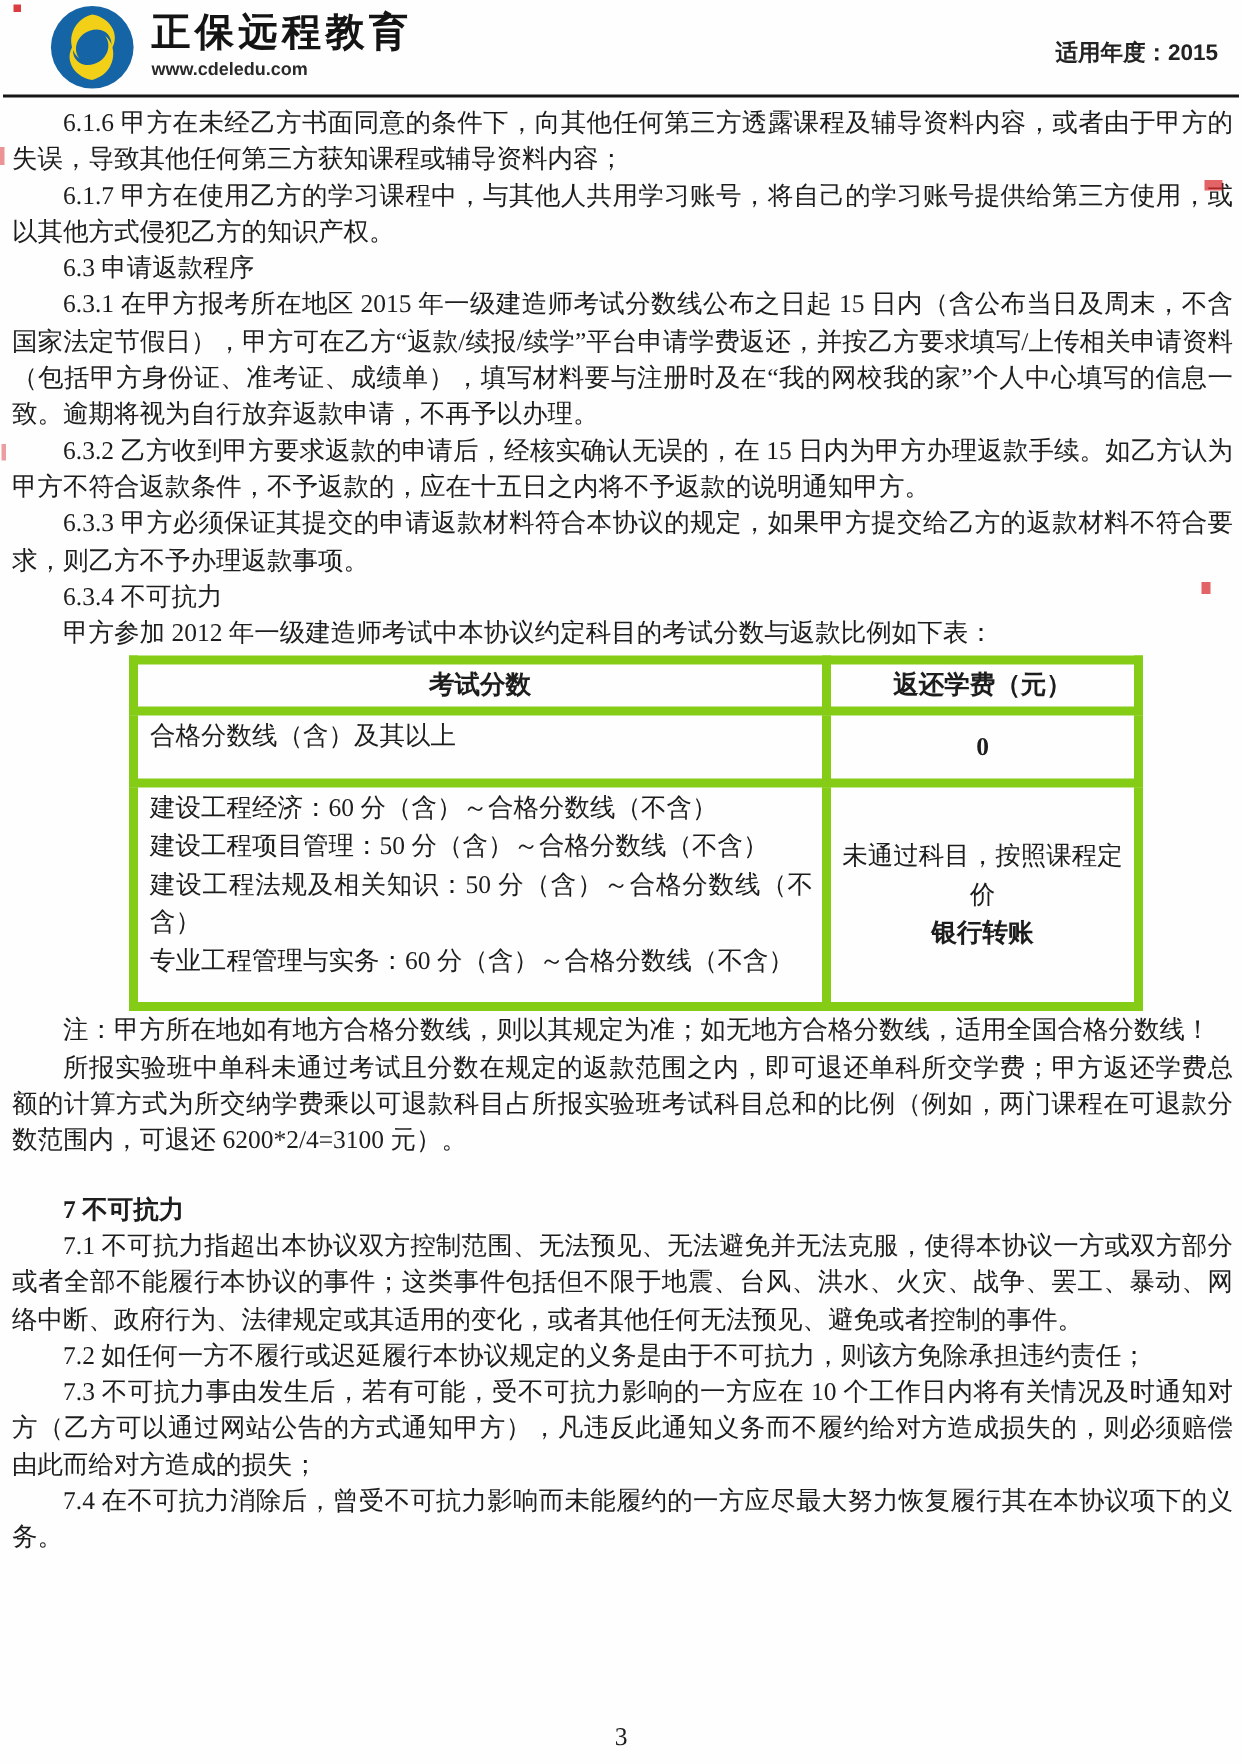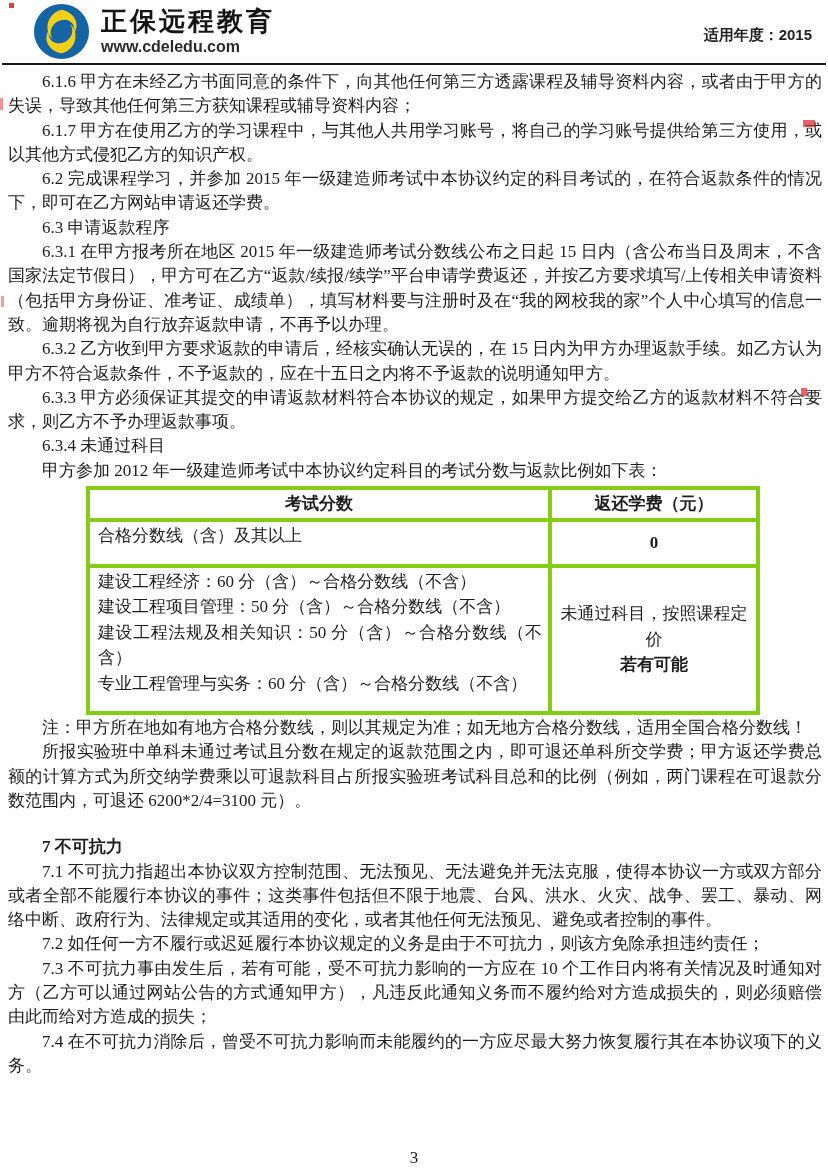--- a/index.html
+++ b/index.html
@@ -9,34 +9,34 @@
     font-family:"Liberation Serif","DejaVu Serif",serif;
   }
   
   .header{position:relative;height:60px;padding-top:3px;}
   .brand{position:absolute;left:33px;top:3px;display:flex;align-items:center;gap:11px;}
   .logo{width:57px;height:57px;display:block;}
   .brand-text{display:flex;flex-direction:column;justify-content:flex-start;}
   .brand-cn{font-family:"Liberation Sans","DejaVu Sans",sans-serif;font-weight:bold;
     font-size:26px;letter-spacing:3px;color:#141414;line-height:30px;}
   .brand-url{font-family:"Liberation Sans","DejaVu Sans",sans-serif;font-weight:bold;
-    font-size:16px;color:#2a2a2a;line-height:21px;}
+    font-size:12px;color:#2a2a2a;line-height:21px;}
   .year-label{position:absolute;right:16px;bottom:18px;
     font-family:"Liberation Sans","DejaVu Sans",sans-serif;font-weight:bold;
     font-size:15px;color:#222;}
   .header-rule{border-bottom:2px solid #161616;margin:0 2px;}
   
   .content{padding:5px 6px 0 8px;font-size:17px;line-height:24.3px;text-align:justify;}
   .content p{margin:0;text-indent:2em;}
   .content p.heading{font-weight:bold;}
   .sec7-gap{margin-top:22px !important;}
   
   table.refund{border-collapse:collapse;margin:3px 0 1px 78px;font-size:17px;
     table-layout:fixed;width:670px;}
-  table.refund th,table.refund td{border:4px solid #84cc16;}
+  table.refund th,table.refund td{border:6px solid #84cc16;}
   table.refund th{font-weight:bold;text-align:center;padding:2px 0;line-height:24px;}
   td.score{padding:1px 6px 15px 8px;line-height:25.5px;vertical-align:middle;}
   td.refund-val{text-align:center;vertical-align:middle;line-height:25.5px;padding:1px 4px;}
   .bold{font-weight:bold;}
   
   .page-footer{position:absolute;left:0;bottom:8px;width:100%;text-align:center;
     font-size:17px;color:#1d1d1d;}
   
   .artifact{position:absolute;background:rgba(216,40,44,0.9);}
 </style>
@@ -58,26 +58,25 @@
     </div>
   </div>
   <div class="year-label">适用年度：2015</div>
 </div>
 <div class="header-rule"></div>
 
 <div class="content">
 
   <p>6.1.6 甲方在未经乙方书面同意的条件下，向其他任何第三方透露课程及辅导资料内容，或者由于甲方的失误，导致其他任何第三方获知课程或辅导资料内容；</p>
   <p>6.1.7 甲方在使用乙方的学习课程中，与其他人共用学习账号，将自己的学习账号提供给第三方使用，或以其他方式侵犯乙方的知识产权。</p>
-  <p>6.2 完成课程学习，并参加 2015 年一级建造师考试中本协议约定的科目考试的，在符合返款条件的情况下，即可在乙方网站申请返还学费。</p>
   <p>6.3 申请返款程序</p>
   <p>6.3.1 在甲方报考所在地区 2015 年一级建造师考试分数线公布之日起 15 日内（含公布当日及周末，不含国家法定节假日），甲方可在乙方“返款/续报/续学”平台申请学费返还，并按乙方要求填写/上传相关申请资料（包括甲方身份证、准考证、成绩单），填写材料要与注册时及在“我的网校我的家”个人中心填写的信息一致。逾期将视为自行放弃返款申请，不再予以办理。</p>
   <p>6.3.2 乙方收到甲方要求返款的申请后，经核实确认无误的，在 15 日内为甲方办理返款手续。如乙方认为甲方不符合返款条件，不予返款的，应在十五日之内将不予返款的说明通知甲方。</p>
   <p>6.3.3 甲方必须保证其提交的申请返款材料符合本协议的规定，如果甲方提交给乙方的返款材料不符合要求，则乙方不予办理返款事项。</p>
-  <p>6.3.4 未通过科目</p>
+  <p>6.3.4 不可抗力</p>
   <p>甲方参加 2012 年一级建造师考试中本协议约定科目的考试分数与返款比例如下表：</p>
 
   <table class="refund">
     <colgroup>
         <col style="width:462px">
         <col style="width:208px">
       </colgroup>
     <thead>
       <tr>
         <th>考试分数</th>
@@ -93,21 +92,21 @@
       </tr>
       <tr>
         <td class="score">
           <div>建设工程经济：60 分（含）～合格分数线（不含）</div>
           <div>建设工程项目管理：50 分（含）～合格分数线（不含）</div>
           <div>建设工程法规及相关知识：50 分（含）～合格分数线（不含）</div>
           <div>专业工程管理与实务：60 分（含）～合格分数线（不含）</div>
         </td>
         <td class="refund-val">
           <div>未通过科目，按照课程定价</div>
-          <div class="bold">若有可能</div>
+          <div class="bold">银行转账</div>
         </td>
       </tr>
     </tbody>
   </table>
 
   <p>注：甲方所在地如有地方合格分数线，则以其规定为准；如无地方合格分数线，适用全国合格分数线！</p>
   <p>所报实验班中单科未通过考试且分数在规定的返款范围之内，即可退还单科所交学费；甲方返还学费总额的计算方式为所交纳学费乘以可退款科目占所报实验班考试科目总和的比例（例如，两门课程在可退款分数范围内，可退还 6200*2/4=3100 元）。</p>
 
   <p class="heading sec7-gap">7 不可抗力</p>
   <p>7.1 不可抗力指超出本协议双方控制范围、无法预见、无法避免并无法克服，使得本协议一方或双方部分或者全部不能履行本协议的事件；这类事件包括但不限于地震、台风、洪水、火灾、战争、罢工、暴动、网络中断、政府行为、法律规定或其适用的变化，或者其他任何无法预见、避免或者控制的事件。</p>

